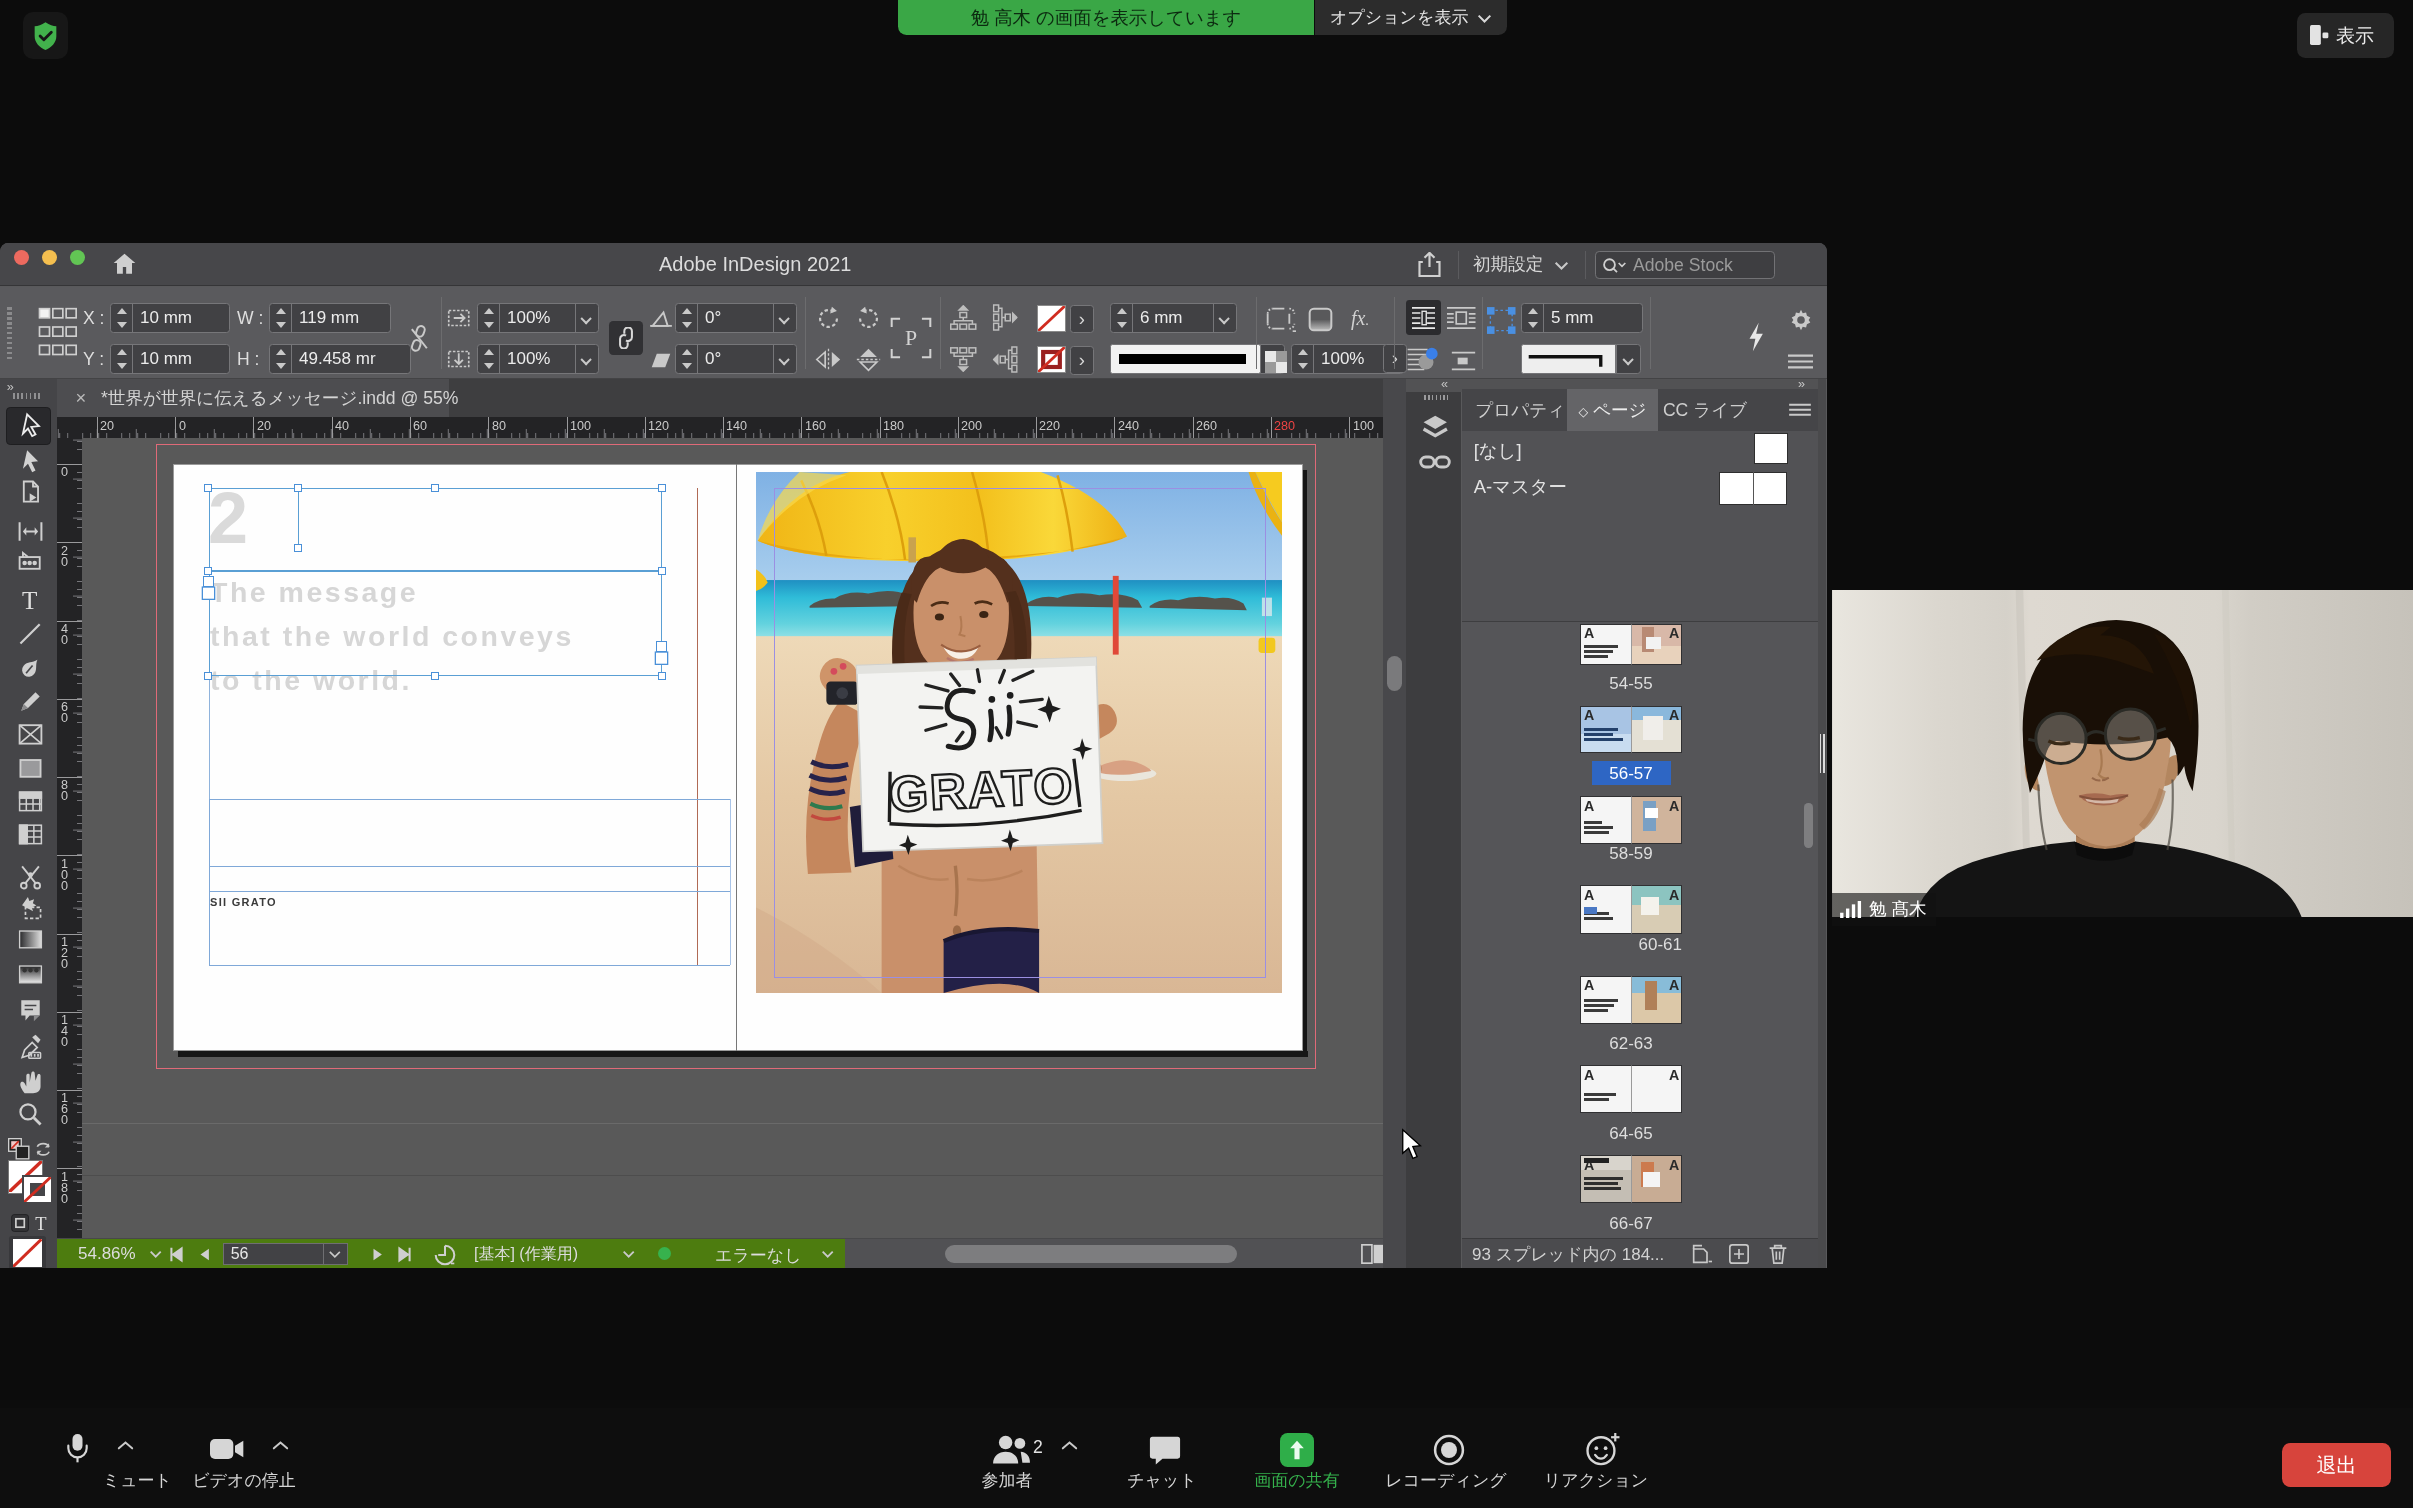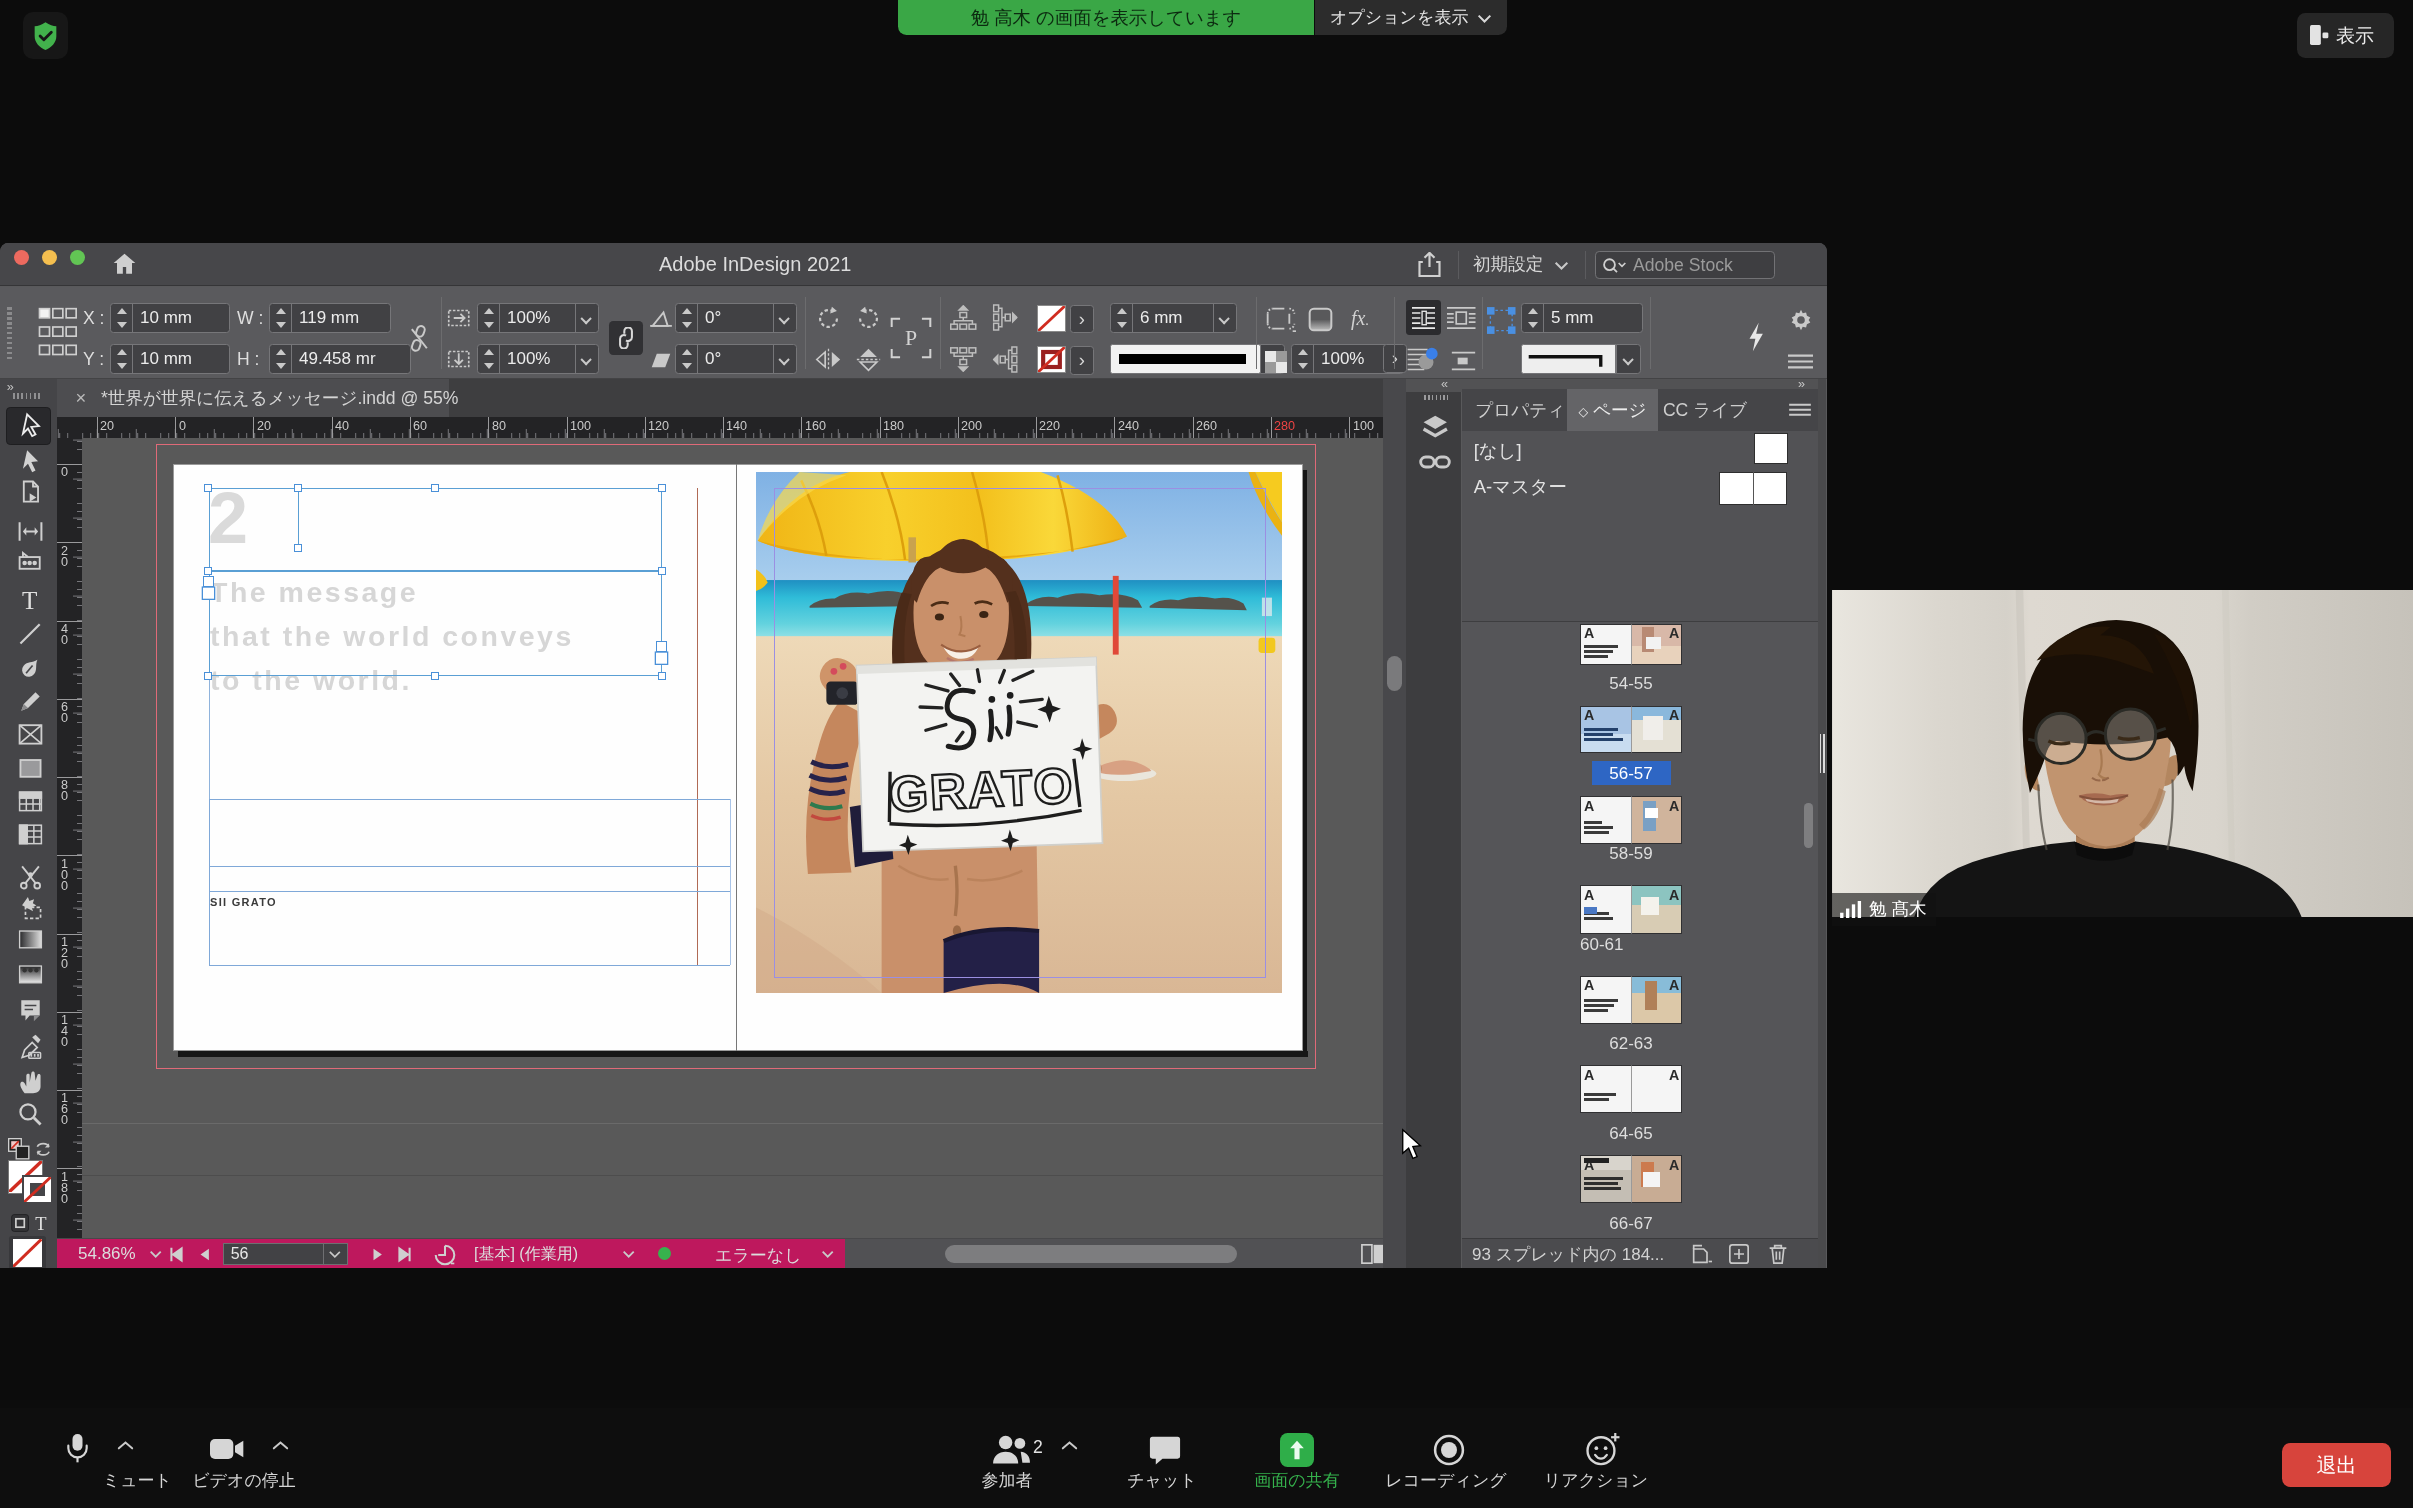--- a/index.html
+++ b/index.html
@@ -936,21 +936,21 @@
 </g>
 </g>
 
 <path d="M224 622 L224 560 Q270 540 338 548 L338 622 Q300 600 224 622 Z" fill="#232047"></path>
 <path d="M224 560 Q270 540 338 548" stroke="#191732" stroke-width="5" fill="none"></path>
 </svg>
       </div>
 <div class="abs" style="left:692px;top:50px;width:492px;height:490px;border:0.8px solid #9b8fe2"></div>
 </div>
 
- <div id="status" class="abs" style="left:57px;top:995px;width:1326px;height:33px;background:#be185d;border-top:0.8px solid #48484a;">
+ <div id="status" class="abs" style="left:57px;top:995px;width:1326px;height:33px;background:#4d7c0f;border-top:0.8px solid #48484a;">
 <div class="abs" style="left:21px;top:5px;font-size:17px;color:#dcdcdc">54.86%</div>
 <svg class="abs" style="left:92px;top:11px" width="13.4" height="8.4" viewBox="0 0 16 10">
         <path d="M2 2l6 6 6-6" stroke="#c9c9c9" stroke-width="2.2" fill="none"></path>
       </svg>
 <svg class="abs" style="left:111px;top:6.7px" width="17" height="17" viewBox="0 0 20 20">
         <path d="M4 2v16M16 3v14l-10-7z" stroke="#cfcfcf" stroke-width="2.4" fill="#cfcfcf"></path>
       </svg>
 <svg class="abs" style="left:141px;top:6.7px" width="13.4" height="17" viewBox="0 0 16 20">
         <path d="M13 3v14L3 10z" fill="#cfcfcf"></path>
       </svg>
@@ -1058,21 +1058,21 @@
       <div class="abs" style="left:183px;top:419px;width:13.4px;height:10px;background:#fff"></div>
       <div class="abs" style="left:118px;top:455px;width:102px;text-align:center;font-size:17px;color:#dedede">58-59</div>
 <div class="abs" style="left:118px;top:496px;width:51px;height:49px;background:#f5f5f5;border:0.8px solid #303032;border-right:none"></div>
       <div class="abs" style="left:169px;top:496px;width:51px;height:49px;background:linear-gradient(#8cc4c0 0 40%,#d8ccb4 40% 100%);border:0.8px solid #303032;border-left:0.8px solid #9a9a9a"></div>
       <div class="abs" style="left:122px;top:498px;font-size:14.2px;font-weight:bold;color:#2a2a2a">A</div>
       <div class="abs" style="left:207px;top:498px;font-size:14.2px;font-weight:bold;color:#2a2a2a">A</div>
       <div class="abs" style="left:122px;top:523px;width:25px;height:2.5px;background:#3a3a3a"></div>
       <div class="abs" style="left:122px;top:528px;width:28.5px;height:2.5px;background:#3a3a3a"></div>
       <div class="abs" style="left:122px;top:518px;width:13.4px;height:6.7px;background:#4a78c4"></div>
       <div class="abs" style="left:179px;top:508px;width:18.4px;height:18.4px;background:#f4f2ec"></div>
-      <div class="abs" style="left:118px;top:546px;width:102px;text-align:left;font-size:17px;color:#dedede">60-61</div>
+      <div class="abs" style="left:118px;top:546px;width:102px;text-align:right;font-size:17px;color:#dedede">60-61</div>
 <div class="abs" style="left:118px;top:587px;width:51px;height:48px;background:#f5f5f5;border:0.8px solid #303032;border-right:none"></div>
       <div class="abs" style="left:169px;top:587px;width:51px;height:48px;background:linear-gradient(#88bcd8 0 35%,#dcc8a8 35% 100%);border:0.8px solid #303032;border-left:0.8px solid #9a9a9a"></div>
       <div class="abs" style="left:122px;top:588px;font-size:14.2px;font-weight:bold;color:#2a2a2a">A</div>
       <div class="abs" style="left:207px;top:588px;font-size:14.2px;font-weight:bold;color:#2a2a2a">A</div>
       <div class="abs" style="left:122px;top:610px;width:34px;height:2.5px;background:#3a3a3a"></div>
       <div class="abs" style="left:122px;top:615px;width:30px;height:2.5px;background:#3a3a3a"></div>
       <div class="abs" style="left:122px;top:620px;width:23.5px;height:2.5px;background:#3a3a3a"></div>
       <div class="abs" style="left:183px;top:592px;width:11.7px;height:28.5px;background:#b08058"></div>
       <div class="abs" style="left:118px;top:645px;width:102px;text-align:center;font-size:17px;color:#dedede">62-63</div>
 <div class="abs" style="left:118px;top:676px;width:51px;height:48px;background:#f5f5f5;border:0.8px solid #303032;border-right:none"></div>

